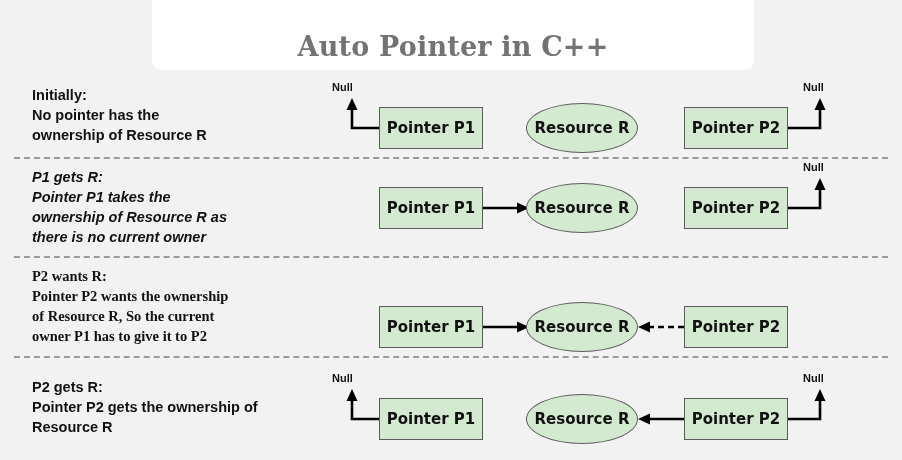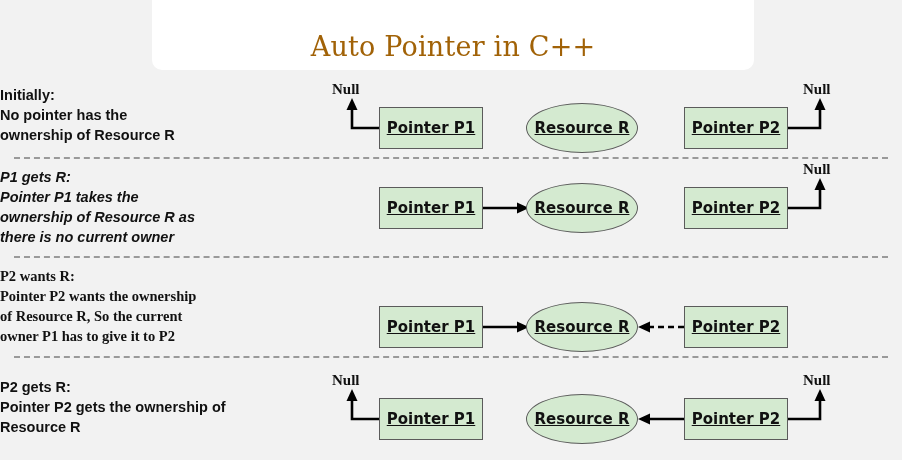--- a/index.html
+++ b/index.html
@@ -32,36 +32,36 @@
     background: #ffffff;
     border-radius: 0 0 10px 10px;
     display: flex;
     align-items: center;
     justify-content: center;
     box-sizing: border-box;
     padding-top: 10px;
   }
   .title-text {
     font-size: 27px;
-    font-weight: 400;
-    color: #a16207;
+    font-weight: 700;
+    color: #737373;
     letter-spacing: 0.2px;
     font-family: "DejaVu Serif", serif;
     margin-top: 24px;
   }
 
   
   .row {
     position: absolute;
     left: 0;
     width: 902px;
   }
   .row-text {
     position: absolute;
-    left: 0;
+    left: 32px;
     width: 330px;
     color: #111111;
     font-size: 14.5px;
     font-weight: 700;
     line-height: 20px;
     white-space: pre-line;
   }
   .sep {
     position: absolute;
     left: 14px;
@@ -76,37 +76,36 @@
     box-sizing: border-box;
     background: #d4ead0;
     border: 1.4px solid #5b5b5b;
     display: flex;
     align-items: center;
     justify-content: center;
     color: #111111;
     font-size: 15px;
     font-weight: 700;
     font-family: "DejaVu Sans", sans-serif;
-    text-decoration: underline;
   }
   .node.box {
     width: 104px;
     height: 42px;
   }
   .node.ellipse {
     width: 112px;
     height: 50px;
     border-radius: 50%;
   }
   .null-label {
     position: absolute;
-    font-size: 15px;
+    font-size: 11px;
     font-weight: 700;
     color: #111111;
-    font-family: Liberation Serif, serif;
+    font-family: Liberation Sans, sans-serif;
     white-space: nowrap;
   }
   .conn {
     position: absolute;
     overflow: visible;
     pointer-events: none;
   }
 </style>
 </head>
 <body>

